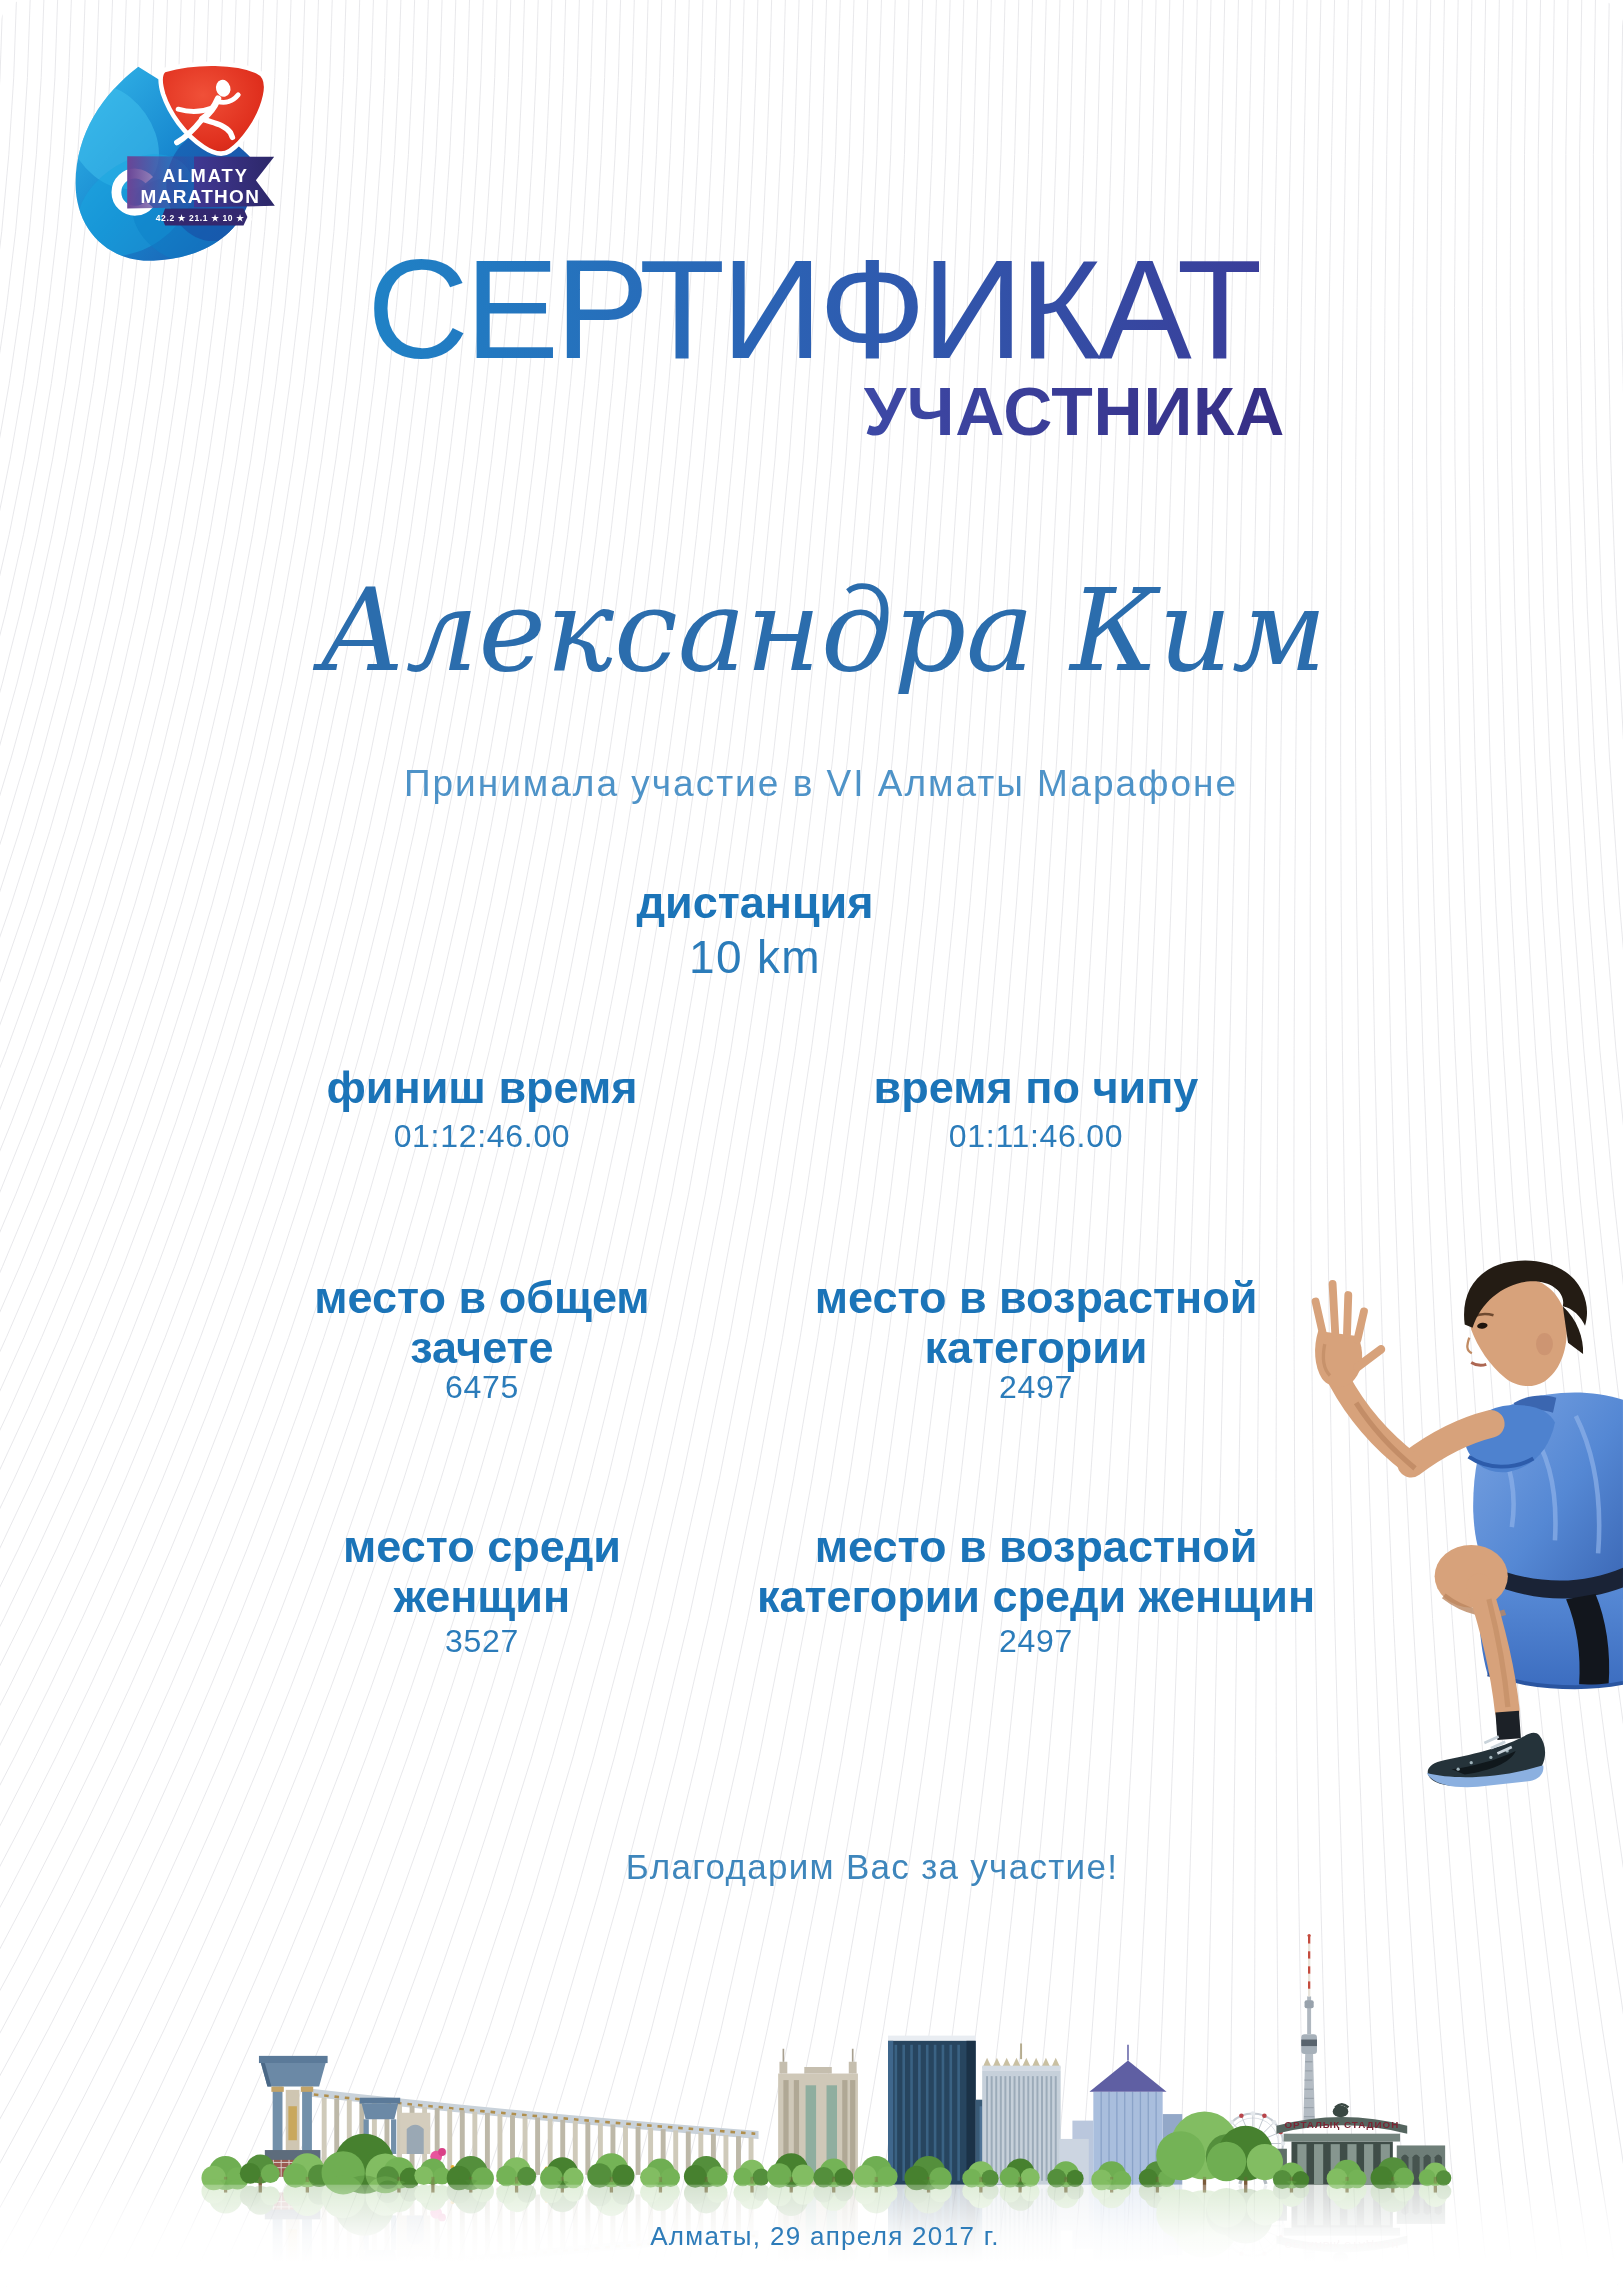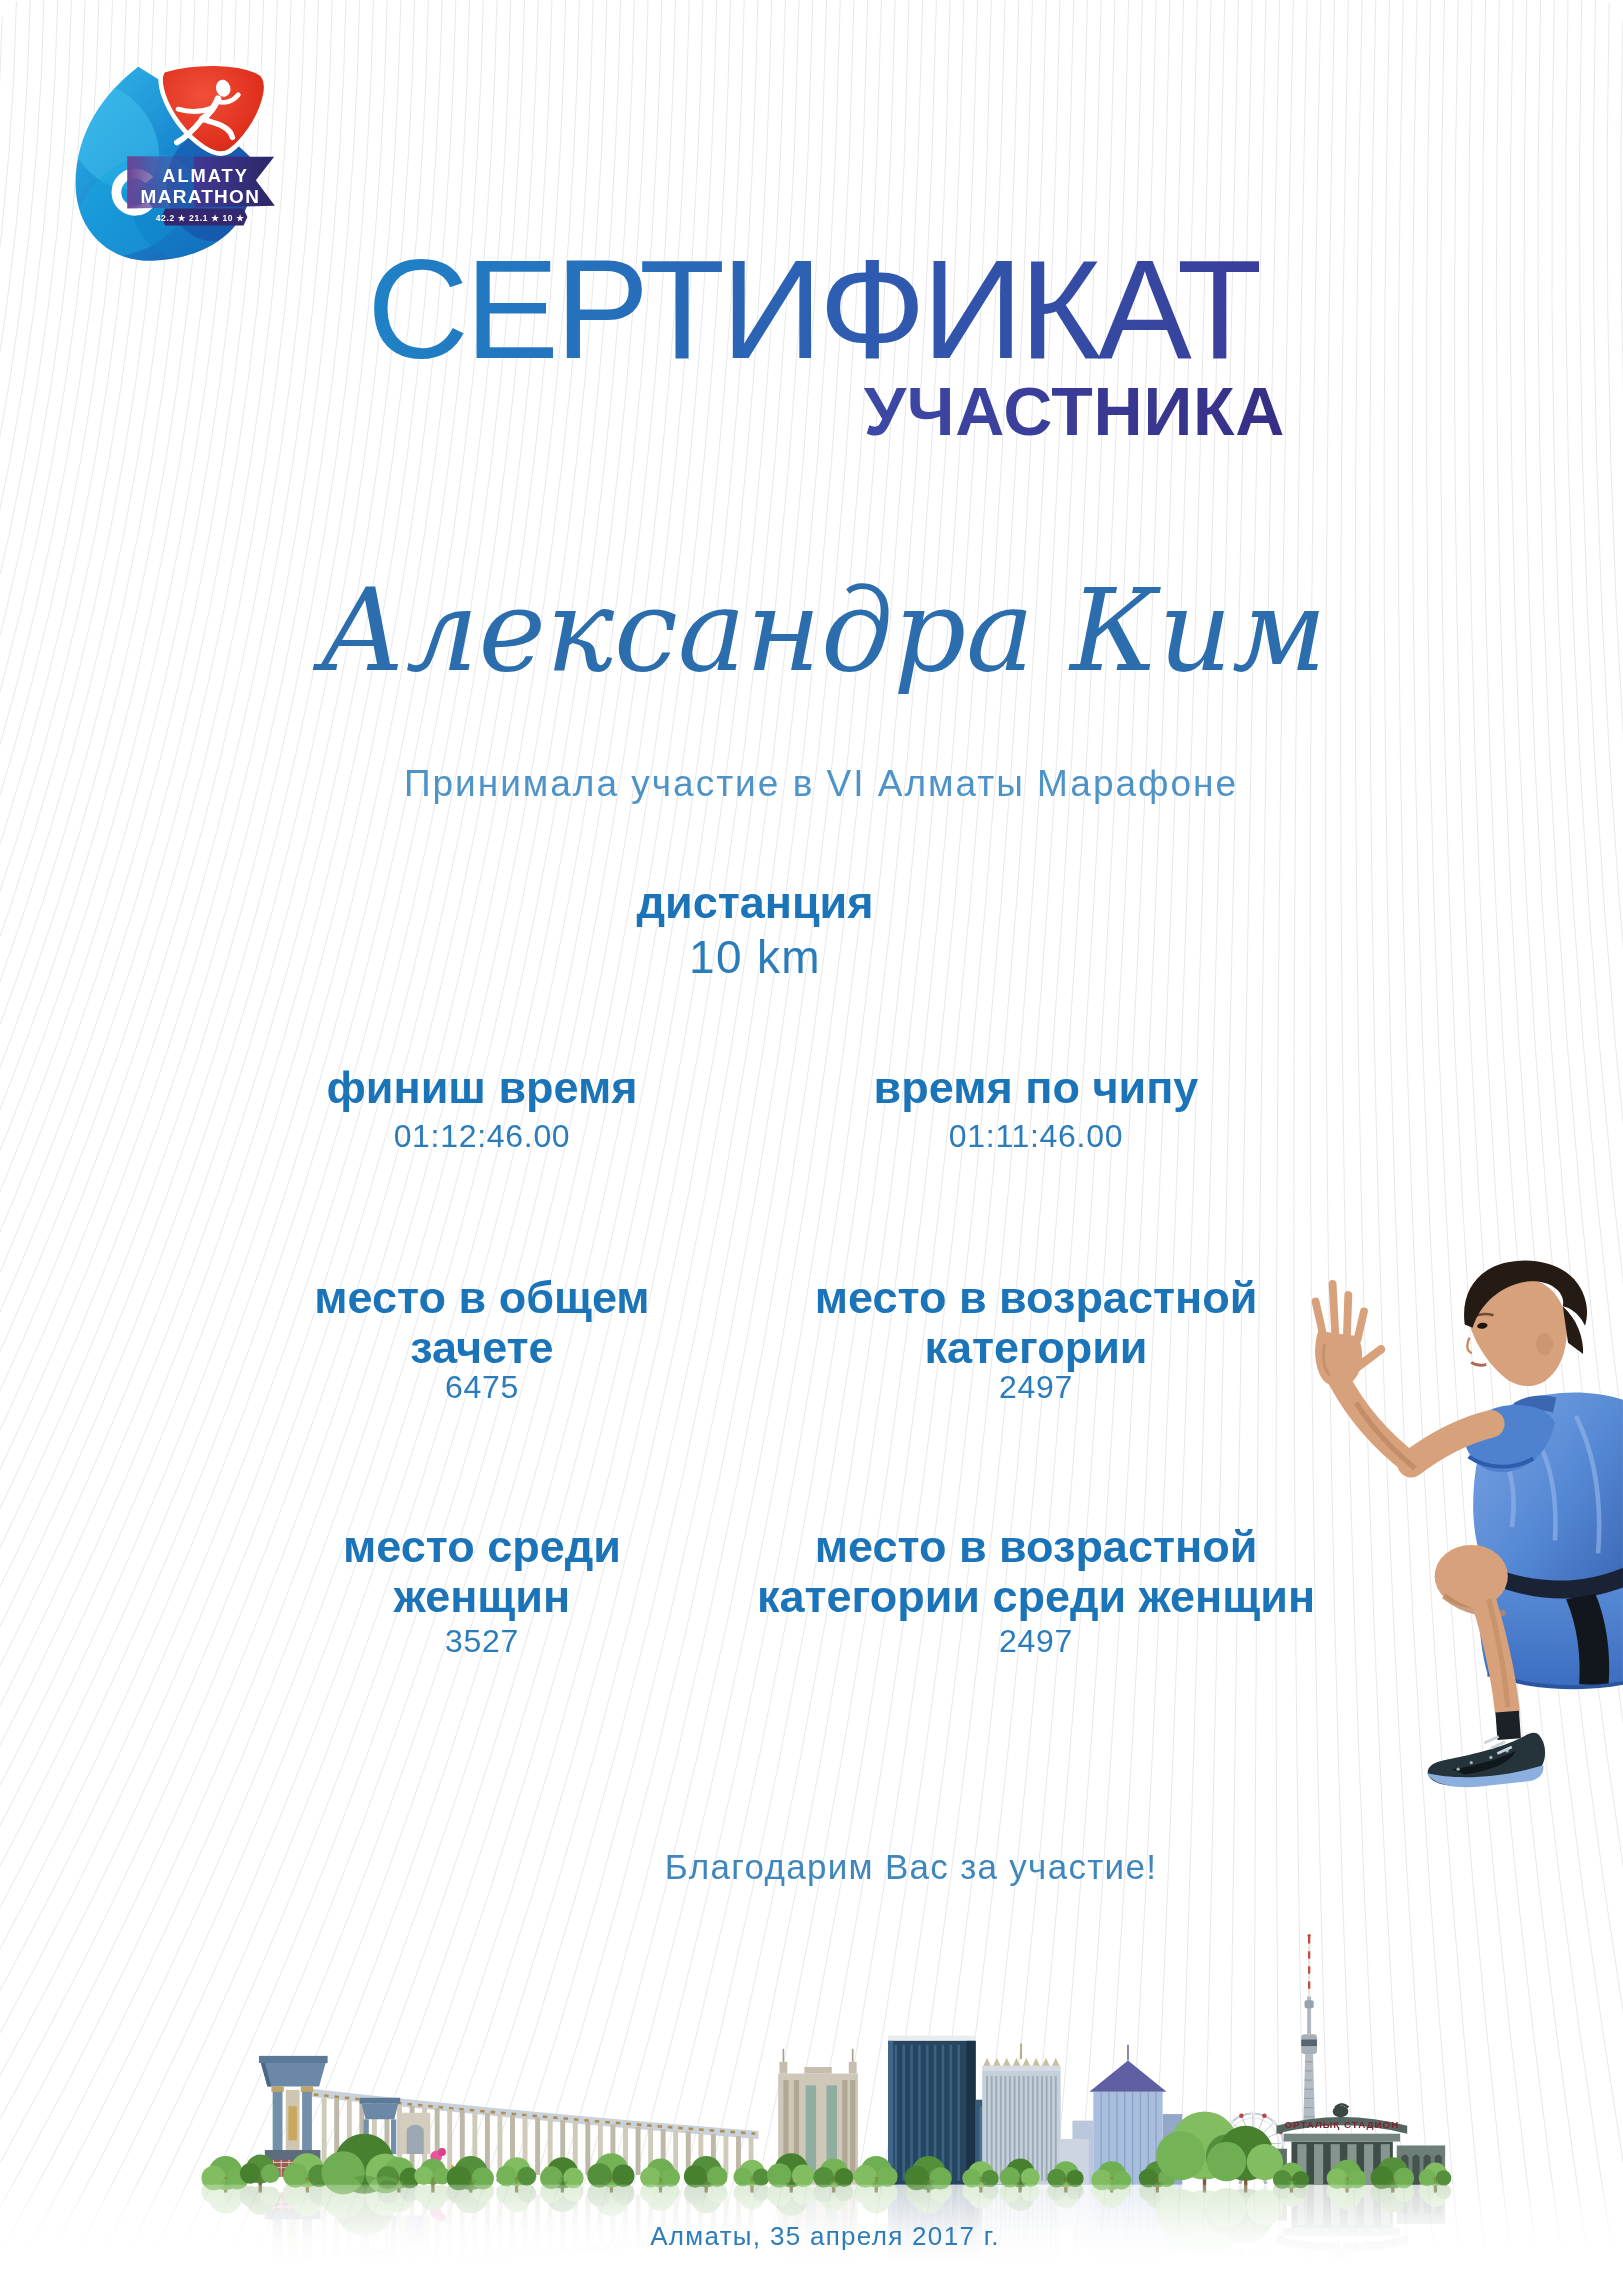--- a/index.html
+++ b/index.html
@@ -29,21 +29,21 @@
 
   .stat-label{position:absolute;transform:translateX(-50%);text-align:center;
          font-size:45px;font-weight:bold;color:#1b74b8;line-height:50px;white-space:nowrap;z-index:3;}
   .stat-value{position:absolute;transform:translateX(-50%);text-align:center;
          font-size:32px;color:#2b7cba;letter-spacing:0.7px;line-height:1;white-space:nowrap;z-index:3;}
   .stat-label span{display:block;}
 
   #distance-label{left:755px;top:878px;}
   #distance-value{left:755px;top:934px;font-size:46px;letter-spacing:1.3px;}
 
-  #thanks{left:872px;top:1847px;font-size:35px;letter-spacing:1.3px;color:#3e86bc;z-index:3;margin-left:39px;}
+  #thanks{left:872px;top:1847px;font-size:35px;letter-spacing:1.3px;color:#3e86bc;z-index:3;}
   #footer-date{left:825px;top:2221px;font-size:26px;letter-spacing:1.3px;color:#2e7cb9;z-index:6;}
 
   #runner{position:absolute;left:1275px;top:1246px;z-index:2;}
   #skyline{position:absolute;left:0;top:1923px;z-index:1;}
 </style>
 </head>
 <body>
 
 <div id="page">
 
@@ -267,21 +267,21 @@
     </div>
   <div class="stat-value" style="left:482px;top:1625px;">3527</div>
 
   <div class="stat-label" style="left:1036px;top:1522px;">
     <span>место в возрастной</span>
       <span>категории среди женщин</span>
     </div>
   <div class="stat-value" style="left:1036px;top:1625px;">2497</div>
 
   <div id="thanks" class="cx">Благодарим Вас за участие!</div>
-  <div id="footer-date" class="cx">Алматы, 35 апреля 2017 г.</div>
+  <div id="footer-date" class="cx">Алматы, 29 апреля 2017 г.</div>
 
   <svg id="runner" width="348" height="654" viewBox="0 0 532 1000">
     <defs>
       <linearGradient id="shirtG" x1="0" y1="0" x2="1" y2="1">
         <stop offset="0" stop-color="#7ba4e2"></stop>
           <stop offset=".55" stop-color="#5588d4"></stop>
           <stop offset="1" stop-color="#3a66b4"></stop>
       </linearGradient>
       <linearGradient id="shortG" x1="0" y1="0" x2="0" y2="1">
         <stop offset="0" stop-color="#5d90da"></stop>

